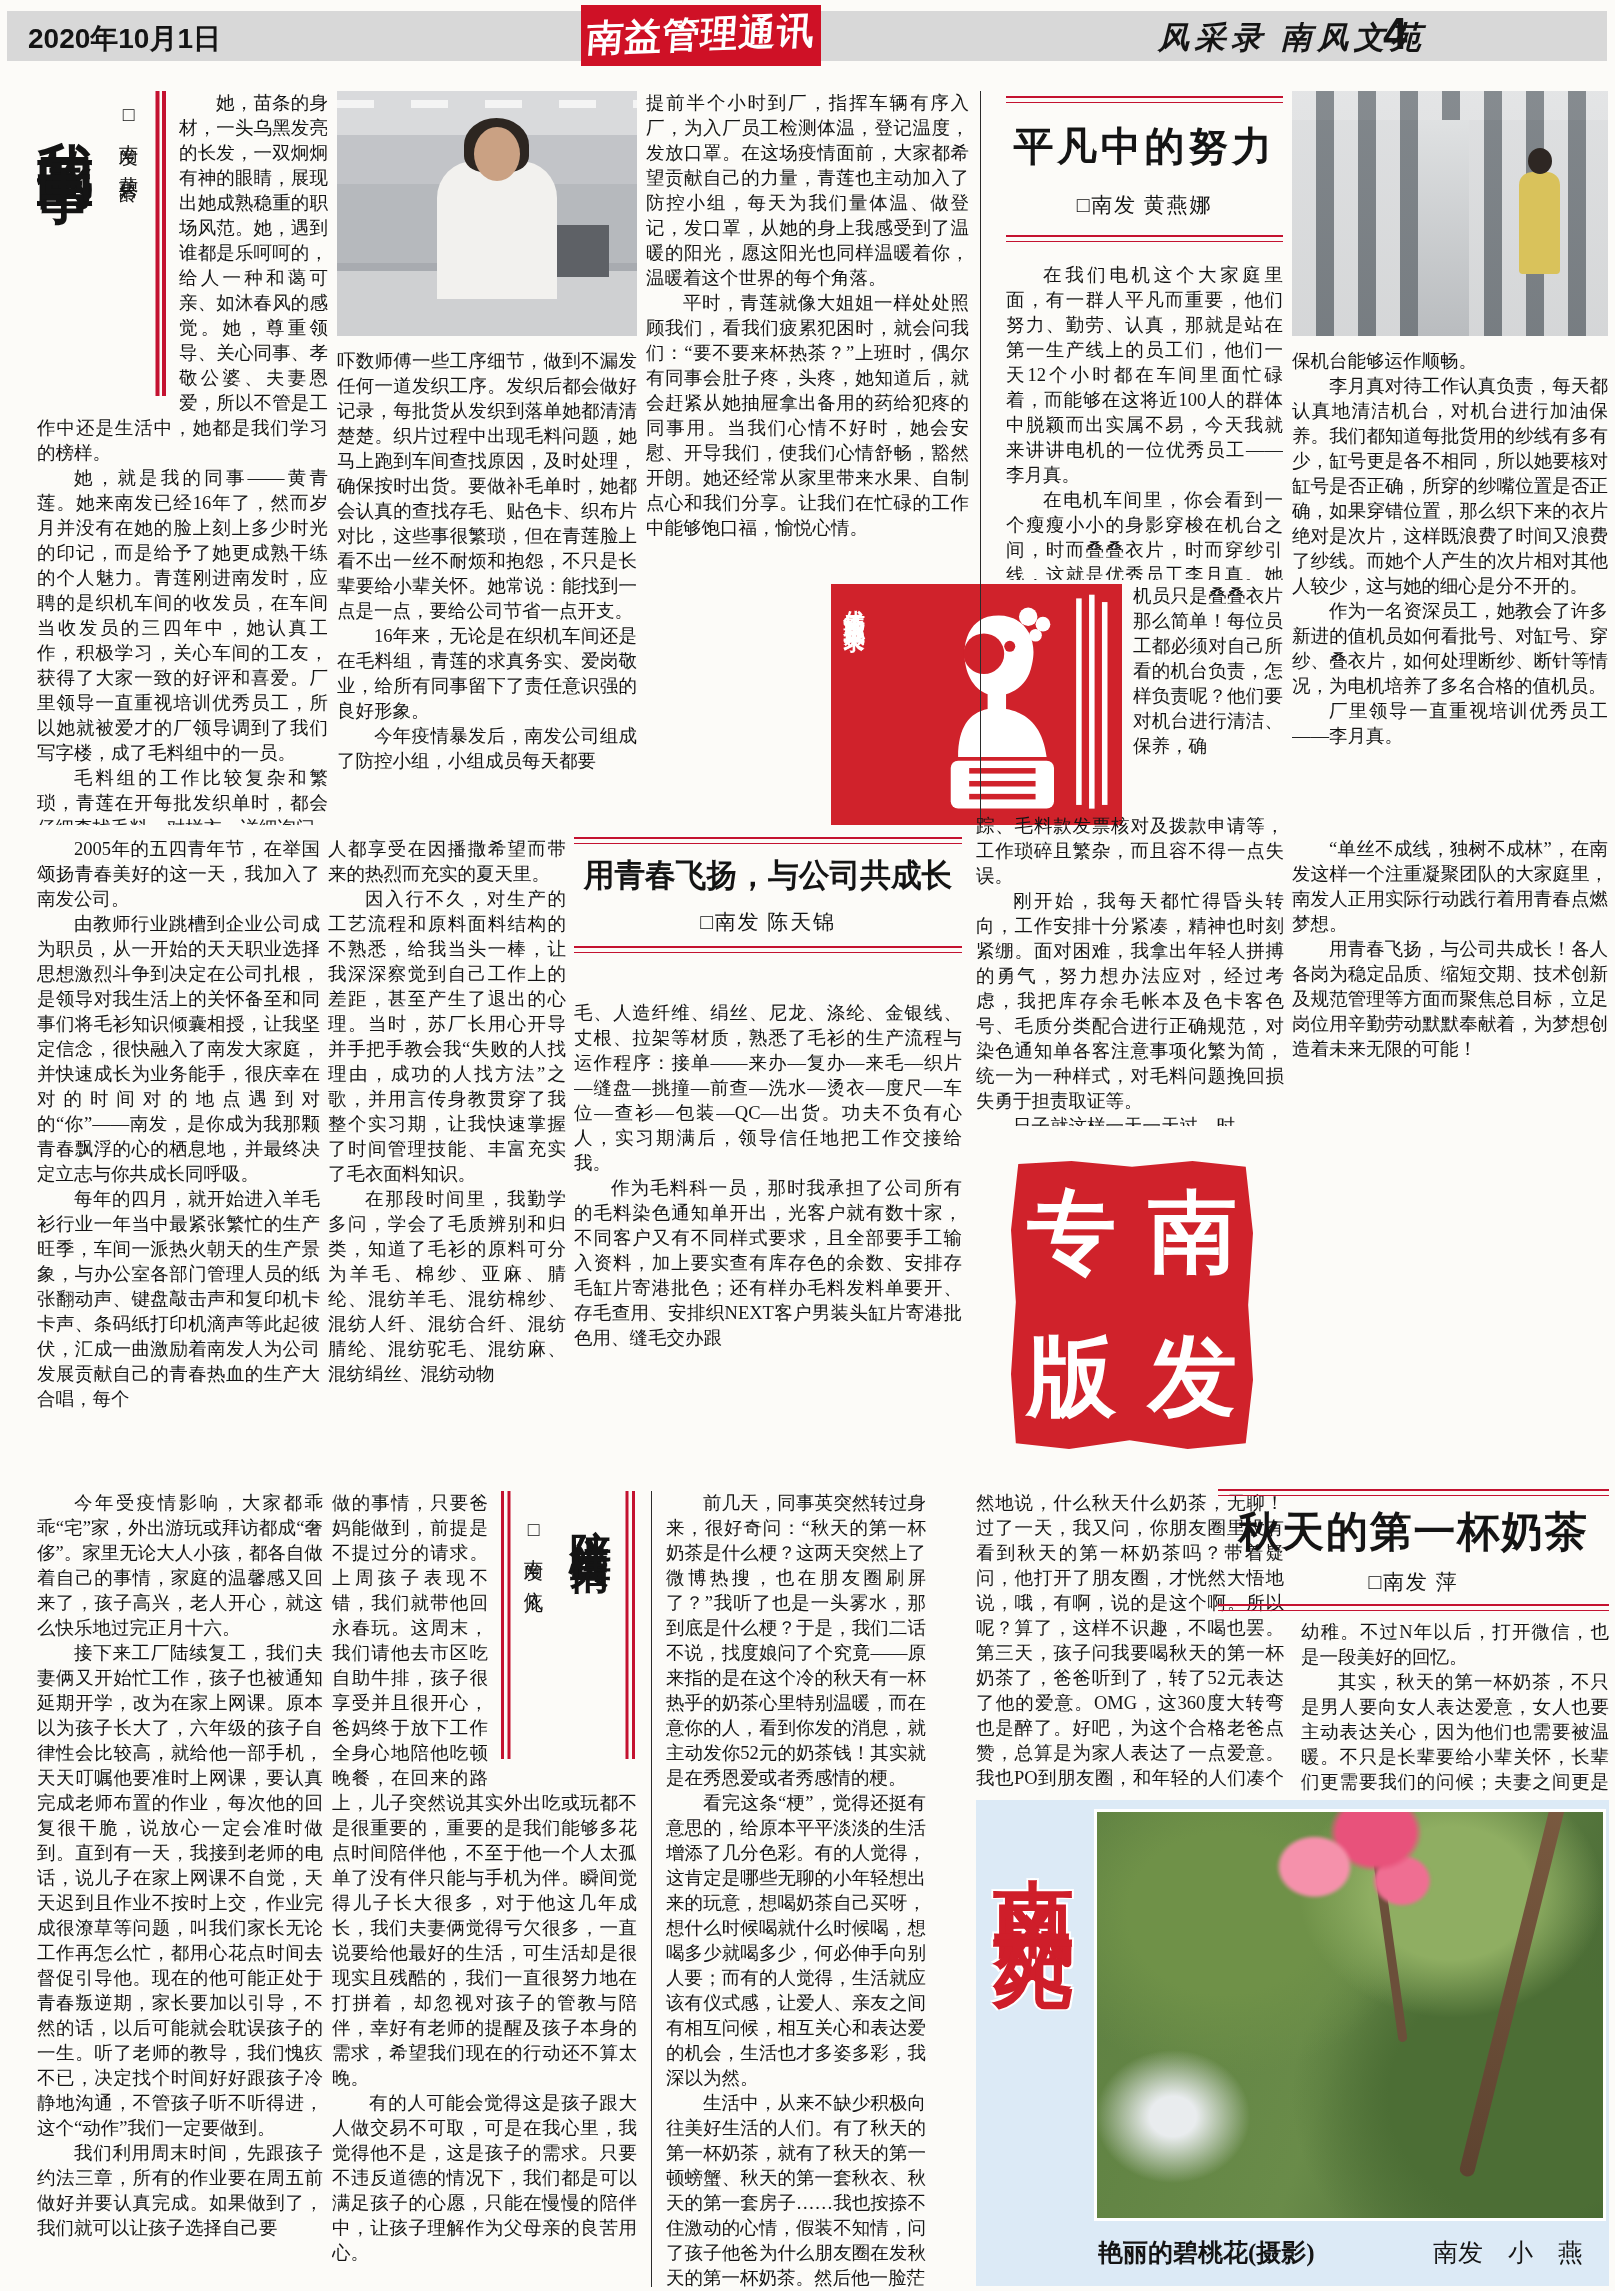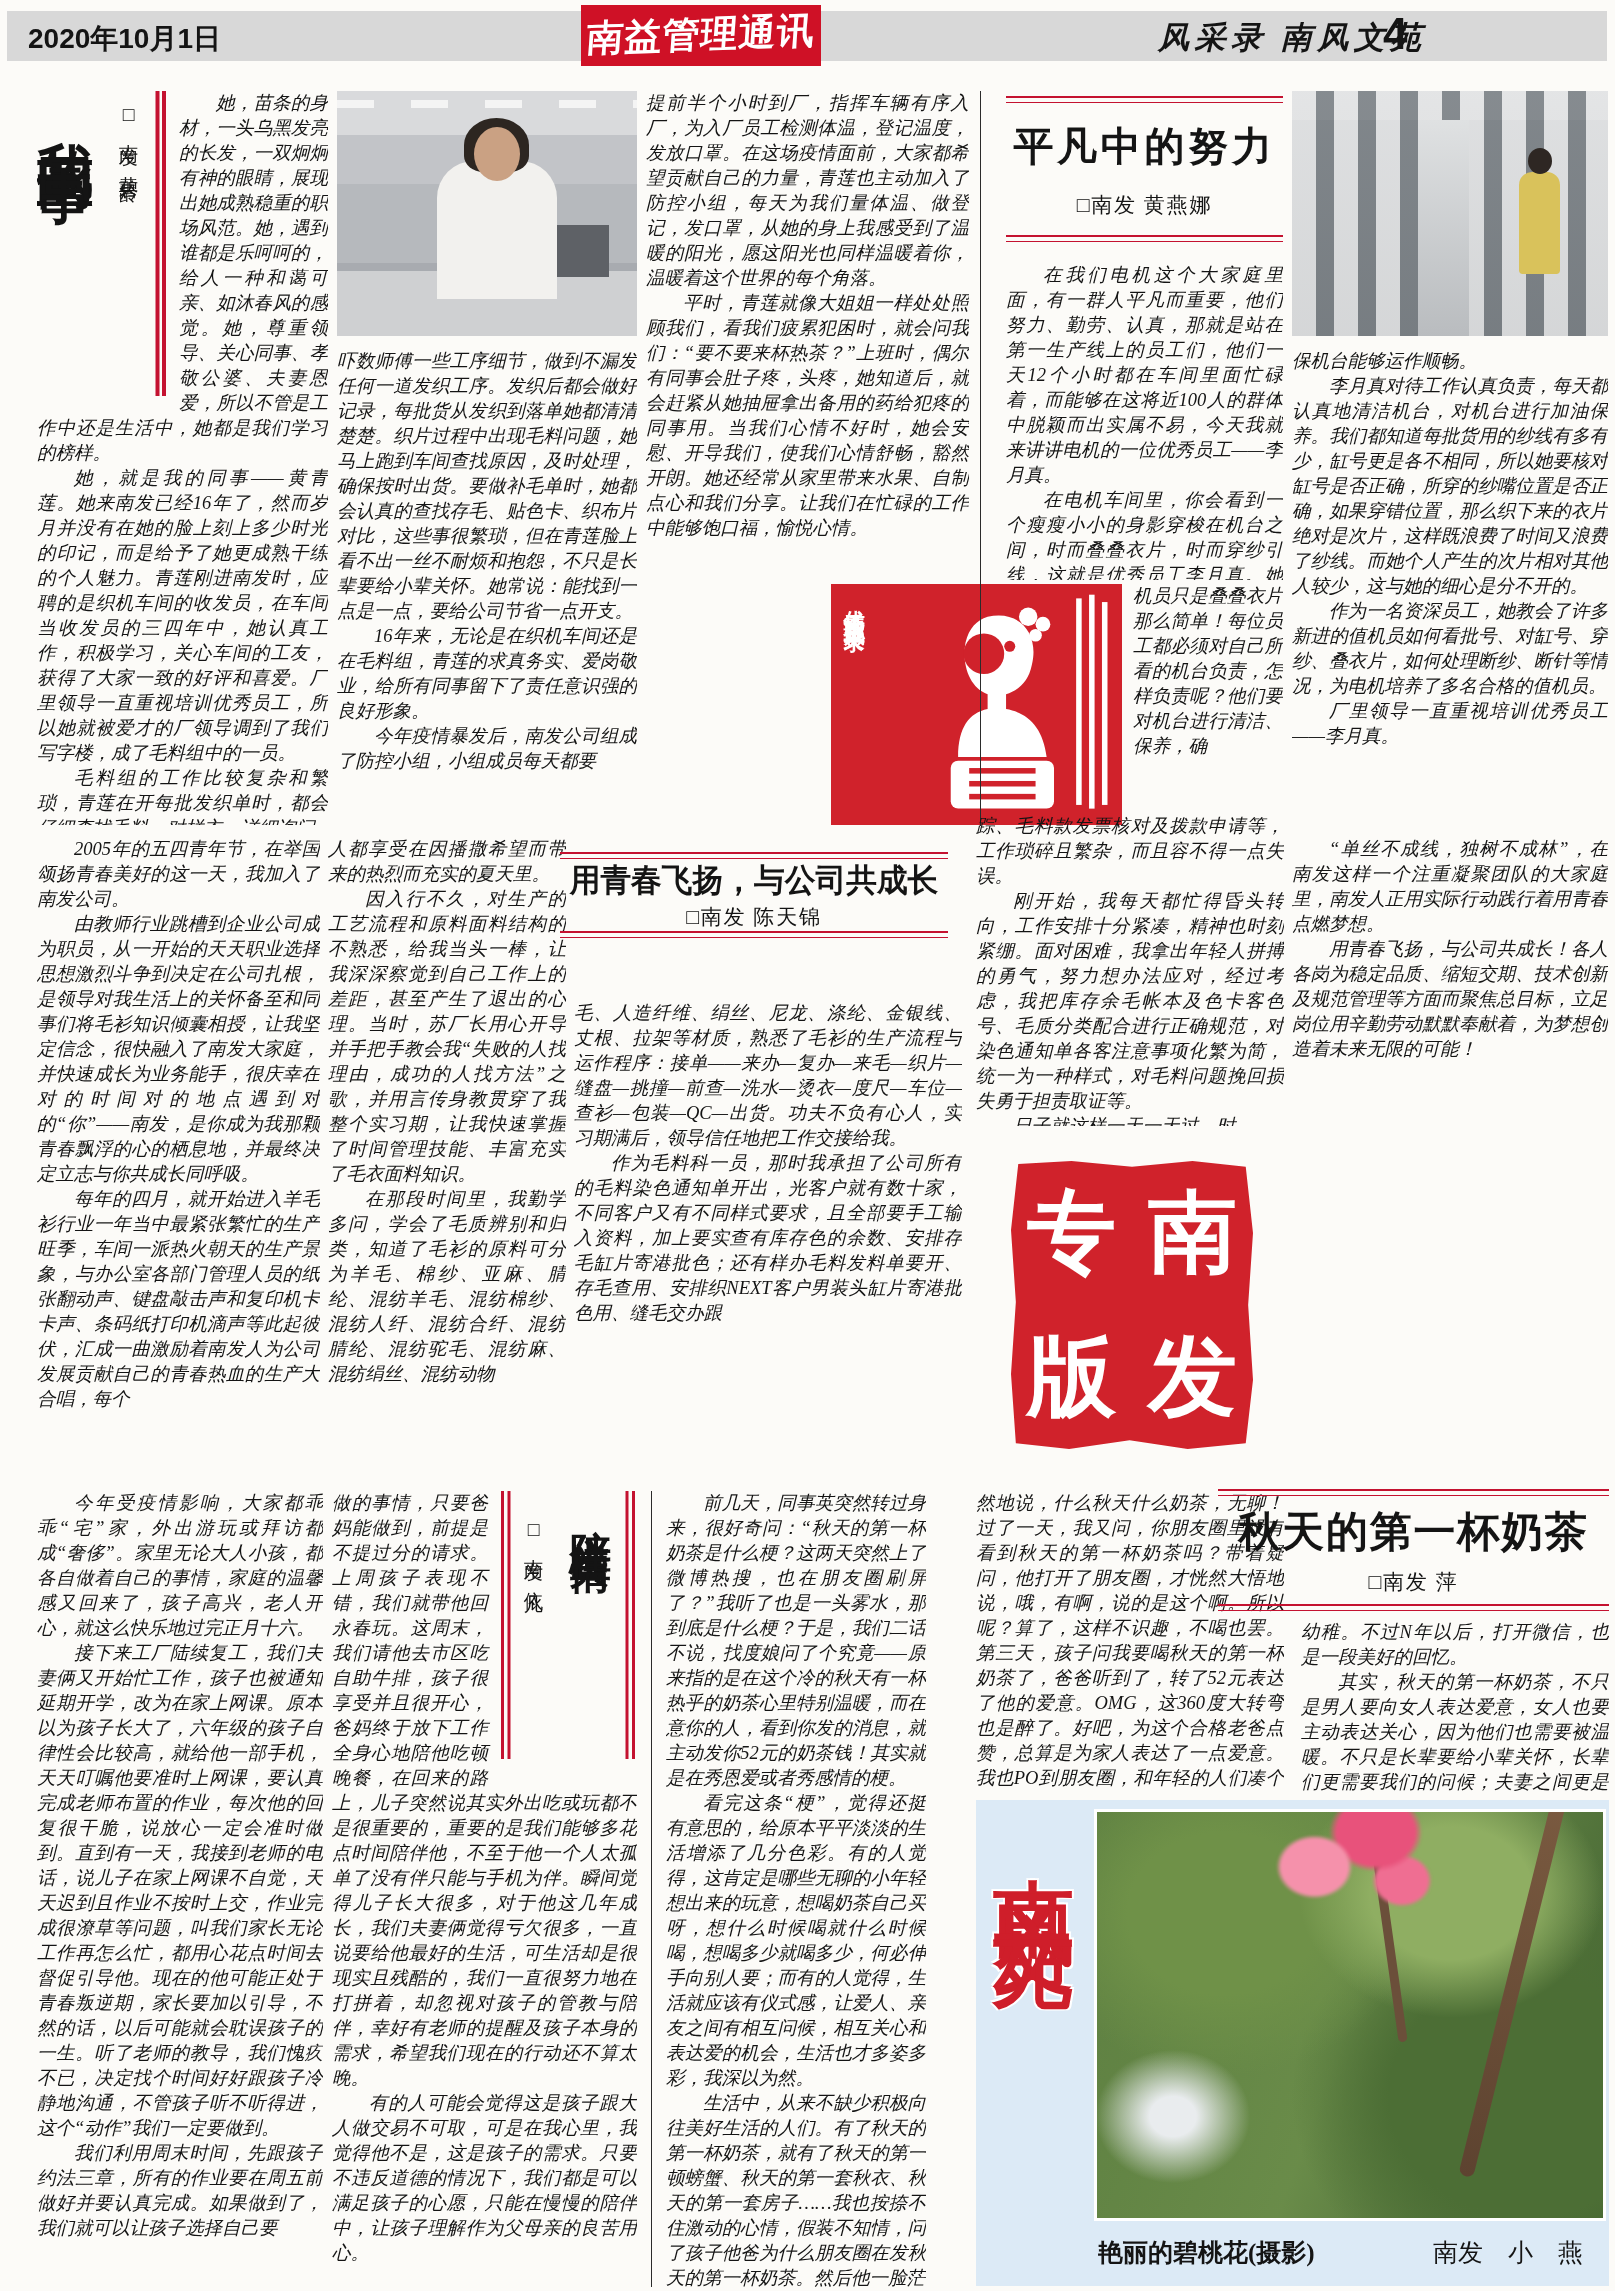--- a/index.html
+++ b/index.html
@@ -12,21 +12,21 @@
   .masthead{position:absolute;left:581px;top:4.6px;width:240px;height:61px;background:#cf1126;
             display:flex;align-items:center;justify-content:center;}
   .masthead span{color:#fff;font-size:37px;font-weight:bold;transform:skewX(-6deg) rotate(-2deg);
             letter-spacing:0.9px;white-space:nowrap;}
   .hdr-section{position:absolute;left:1158px;top:16.6px;font-size:31px;font-weight:bold;
             font-style:italic;letter-spacing:5.5px;}
   .hdr-pageno{position:absolute;left:1383px;top:9.2px;font-size:44px;font-weight:bold;
             font-family:"Liberation Sans","DejaVu Sans",sans-serif;}
   
   .txt{position:absolute;font-size:18.5px;line-height:25px;text-align:justify;overflow:hidden;}
-  .txt p{margin:0;font-style:italic;}
+  .txt p{margin:0;}
   .txt p.ind{text-indent:2em;}
   .vline{position:absolute;width:0.9px;background:#2b2b2b;}
   
   .drule{border-top:2.8px solid #c41230;border-bottom:1.8px solid #c41230;height:3.7px;}
   .hblock{position:absolute;display:flex;flex-direction:column;justify-content:space-between;}
   .hblock .htitle{text-align:center;font-weight:bold;}
   .hblock .hby{text-align:center;font-size:21px;letter-spacing:1.8px;}
   
   .vtitle{writing-mode:vertical-rl;text-orientation:upright;font-weight:bold;}
   .vby{writing-mode:vertical-rl;text-orientation:upright;font-size:19.4px;letter-spacing:3.7px;}
@@ -195,21 +195,21 @@
       <p class="ind">2005年的五四青年节，在举国颂扬青春美好的这一天，我加入了南发公司。</p>
       <p class="ind">由教师行业跳槽到企业公司成为职员，从一开始的天天职业选择思想激烈斗争到决定在公司扎根，是领导对我生活上的关怀备至和同事们将毛衫知识倾囊相授，让我坚定信念，很快融入了南发大家庭，并快速成长为业务能手，很庆幸在对的时间对的地点遇到对的“你”——南发，是你成为我那颗青春飘浮的心的栖息地，并最终决定立志与你共成长同呼吸。</p>
       <p class="ind">每年的四月，就开始进入羊毛衫行业一年当中最紧张繁忙的生产旺季，车间一派热火朝天的生产景象，与办公室各部门管理人员的纸张翻动声、键盘敲击声和复印机卡卡声、条码纸打印机滴声等此起彼伏，汇成一曲激励着南发人为公司发展贡献自己的青春热血的生产大合唱，每个</p>
     </div>
   <div class="txt" style="left:328px;top:837px;width:238px;height:617px;">
       <p class="">人都享受在因播撒希望而带来的热烈而充实的夏天里。</p>
       <p class="ind">因入行不久，对生产的工艺流程和原料面料结构的不熟悉，给我当头一棒，让我深深察觉到自己工作上的差距，甚至产生了退出的心理。当时，苏厂长用心开导并手把手教会我“失败的人找理由，成功的人找方法”之歌，并用言传身教贯穿了我整个实习期，让我快速掌握了时间管理技能、丰富充实了毛衣面料知识。</p>
       <p class="ind">在那段时间里，我勤学多问，学会了毛质辨别和归类，知道了毛衫的原料可分为羊毛、棉纱、亚麻、腈纶、混纺羊毛、混纺棉纱、混纺人纤、混纺合纤、混纺腈纶、混纺驼毛、混纺麻、混纺绢丝、混纺动物</p>
     </div>
 
-  <div class="hblock" style="left:560px;top:837px;width:388px;height:116px;justify-content:center;">
+  <div class="hblock" style="left:574px;top:837px;width:388px;height:116px;">
     <div class="drule"></div>
     <div class="htitle" style="font-size:32px;letter-spacing:0;transform:scaleX(.96);">用青春飞扬，与公司共成长</div>
     <div class="hby">□南发  陈天锦</div>
     <div class="drule"></div>
   </div>
   <div class="txt" style="left:574px;top:1001px;width:388px;height:452px;">
       <p class="">毛、人造纤维、绢丝、尼龙、涤纶、金银线、丈根、拉架等材质，熟悉了毛衫的生产流程与运作程序：接单——来办—复办—来毛—织片—缝盘—挑撞—前查—洗水—烫衣—度尺—车位—查衫—包装—QC—出货。功夫不负有心人，实习期满后，领导信任地把工作交接给我。</p>
       <p class="ind">作为毛料科一员，那时我承担了公司所有的毛料染色通知单开出，光客户就有数十家，不同客户又有不同样式要求，且全部要手工输入资料，加上要实查有库存色的余数、安排存毛缸片寄港批色；还有样办毛料发料单要开、存毛查用、安排织NEXT客户男装头缸片寄港批色用、缝毛交办跟</p>
     </div>
 

